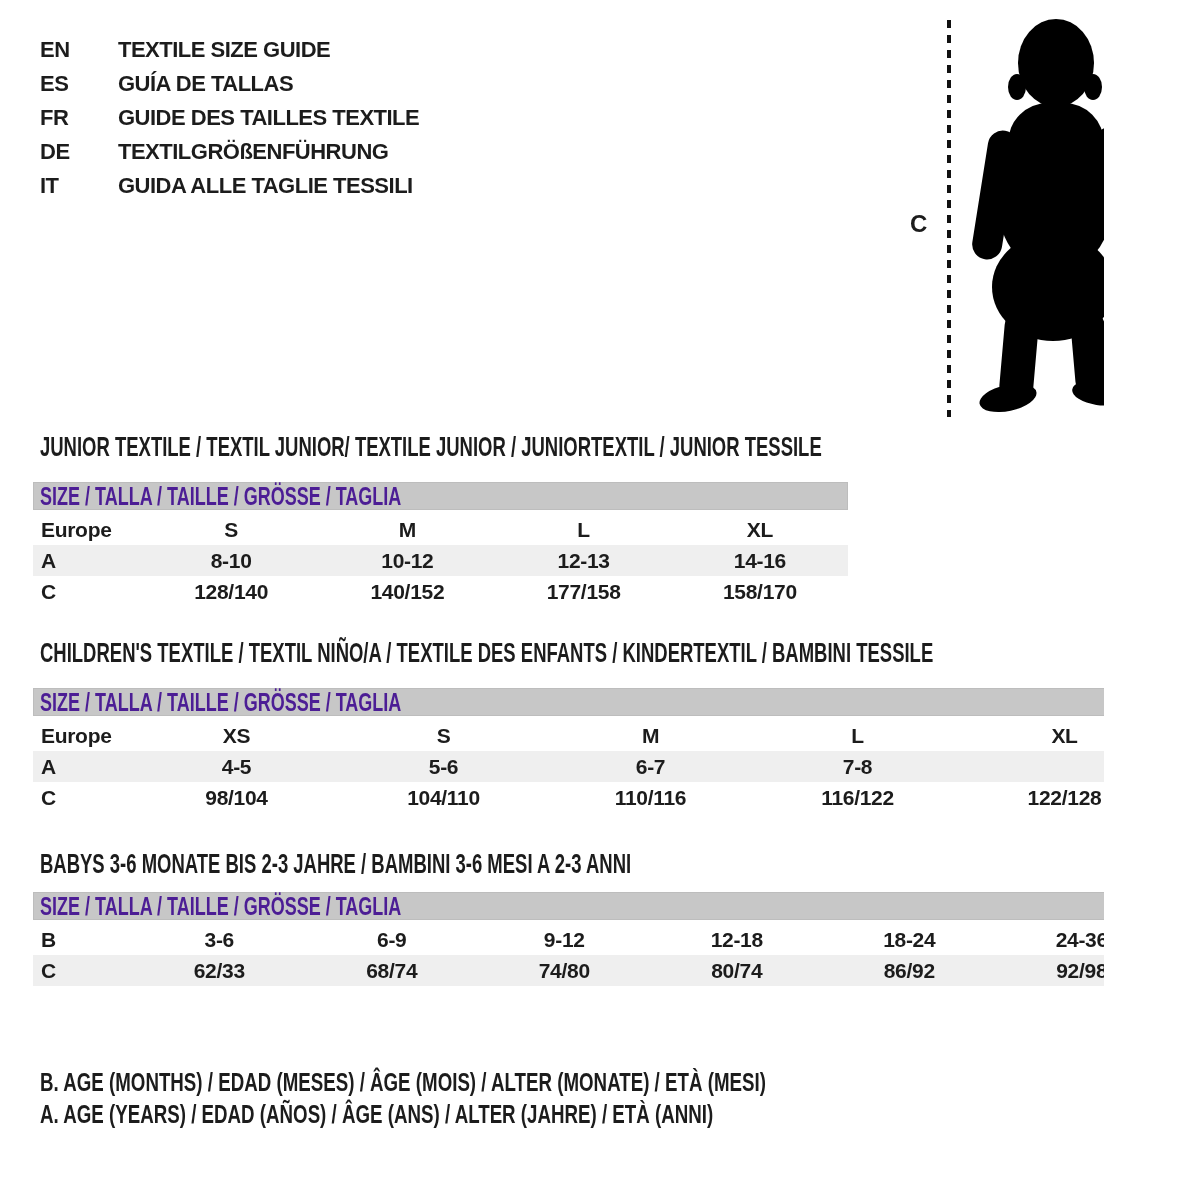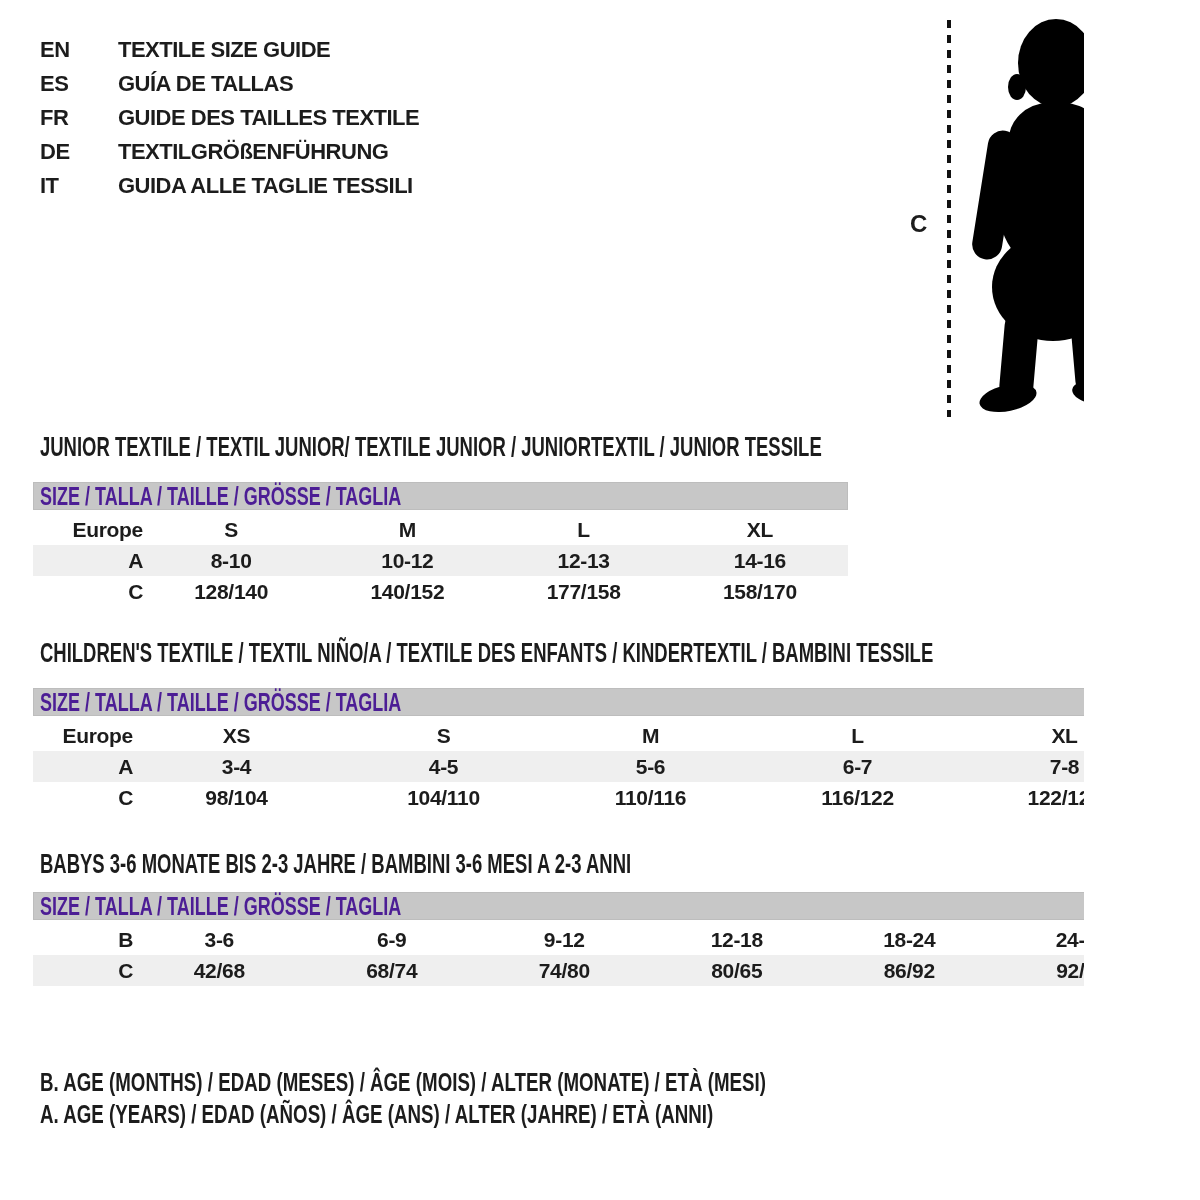--- a/index.html
+++ b/index.html
@@ -1,19 +1,20 @@
 <!DOCTYPE html>
 <html><head>
 <meta charset="utf-8">
 <style>
   html,body{margin:0;padding:0;background:#fff;}
   .canvas{
     position:relative;width:1084px;height:1200px;background:#fff;overflow:hidden;
     font-family:"Liberation Sans","DejaVu Sans",sans-serif;color:#1c1c1c;
     font-weight:bold;
+    padding-left:20px;
   }
   
   .lang-list{position:absolute;left:40px;top:33px;}
   .lang-row{display:flex;height:34px;line-height:34px;font-size:22px;letter-spacing:-0.5px;}
   .lang-code{width:78px;}
   .lang-title{white-space:nowrap;}
   
   .cond{display:inline-block;transform:scaleX(0.66);transform-origin:0 50%;white-space:nowrap;}
   .cond-mid{display:inline-block;transform:scaleX(0.72);transform-origin:0 50%;white-space:nowrap;}
   
@@ -33,21 +34,21 @@
   .s0 .sec-title,.s1 .sec-title{margin-bottom:21px;text-align:right;}
   .s2 .sec-title{margin-bottom:12px;}
   .size-table{width:100%;}
   .table-header{
     height:28px;line-height:28px;background:#c7c7c7;color:#4c1d95;
     padding-left:7px;font-size:25px;margin-bottom:4px;
     box-shadow:0 0 0 1px #bdbdbd inset;
   }
   .rows .row{display:grid;height:31px;line-height:31px;font-size:21px;letter-spacing:-0.3px;}
   .rows .row:nth-child(2){background:#efefef;}
-  .row-label{text-align:right;padding-left:8px;}
+  .row-label{text-align:left;padding-left:8px;}
   .cell{text-align:center;}
   
   .legend{position:absolute;left:40px;top:1066px;}
   .legend-line{height:32px;line-height:32px;font-size:26px;}
 </style>
 </head>
 <body>
 
 <div class="canvas">
 
@@ -136,21 +137,20 @@
             <div class="row" style="grid-template-columns: 100px repeat(5, 1fr);">
               <div class="row-label">Europe</div>
               <div class="cell">XS</div>
               <div class="cell">S</div>
               <div class="cell">M</div>
               <div class="cell">L</div>
               <div class="cell">XL</div>
             </div>
             <div class="row" style="grid-template-columns: 100px repeat(5, 1fr);">
               <div class="row-label">A</div>
-              <div class="cell">3-4</div>
               <div class="cell">4-5</div>
               <div class="cell">5-6</div>
               <div class="cell">6-7</div>
               <div class="cell">7-8</div>
             </div>
             <div class="row" style="grid-template-columns: 100px repeat(5, 1fr);">
               <div class="row-label">C</div>
               <div class="cell">98/104</div>
               <div class="cell">104/110</div>
               <div class="cell">110/116</div>
@@ -171,24 +171,24 @@
               <div class="row-label">B</div>
               <div class="cell">3-6</div>
               <div class="cell">6-9</div>
               <div class="cell">9-12</div>
               <div class="cell">12-18</div>
               <div class="cell">18-24</div>
               <div class="cell">24-36</div>
             </div>
             <div class="row" style="grid-template-columns: 100px repeat(6, 1fr);">
               <div class="row-label">C</div>
-              <div class="cell">42/68</div>
+              <div class="cell">62/33</div>
               <div class="cell">68/74</div>
               <div class="cell">74/80</div>
-              <div class="cell">80/65</div>
+              <div class="cell">80/74</div>
               <div class="cell">86/92</div>
               <div class="cell">92/98</div>
             </div>
           </div>
         </div>
       </div>
     </div>
 
   <div class="legend">
       <div class="legend-line"><span class="cond-mid">B. AGE (MONTHS) / EDAD (MESES) / ÂGE (MOIS) / ALTER (MONATE) / ETÀ (MESI)</span></div>

